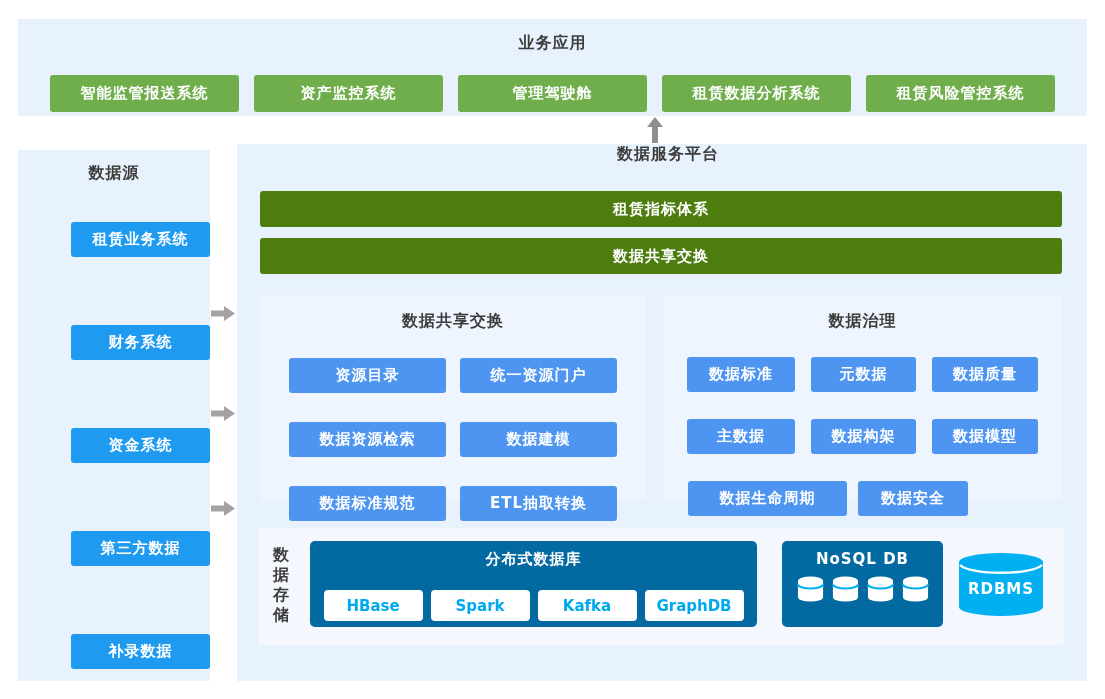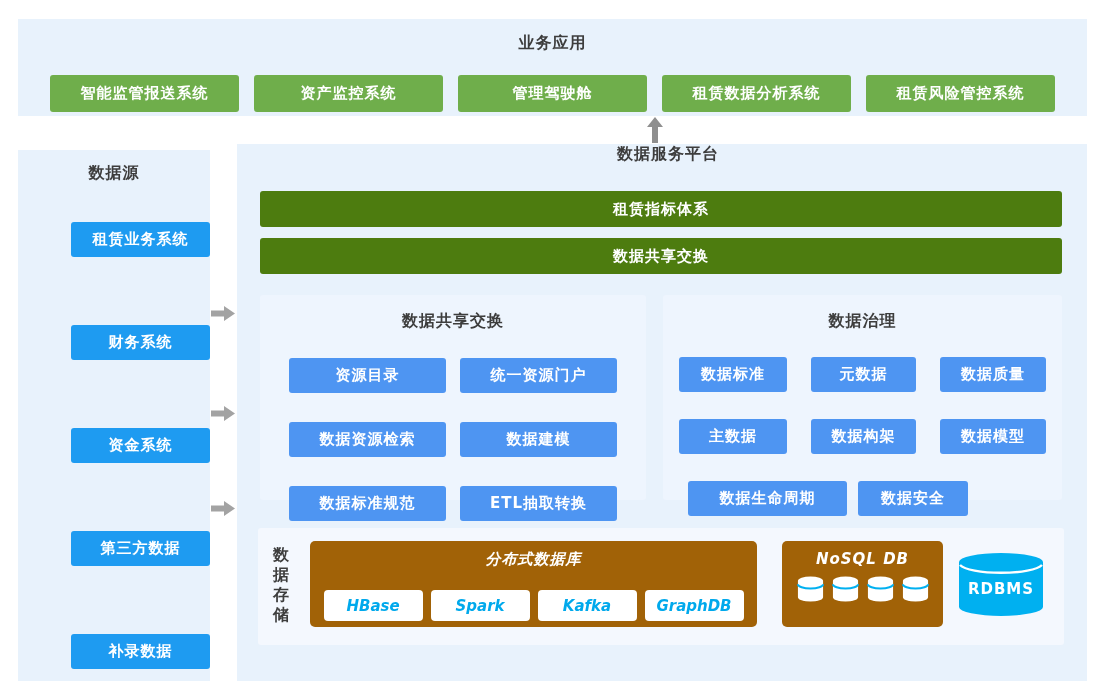--- a/index.html
+++ b/index.html
@@ -39,30 +39,30 @@
   .bar1{top:47px;} .bar2{top:94px;}
 
   .subpanel{position:absolute;top:151px;height:205px;background:#EEF5FE;border-radius:3px;}
   .subpanel .section-title{padding-top:16px;}
   .sharing{left:23px;width:386px;}
   .governance{left:426px;width:399px;}
 
   .grid2{display:grid;grid-template-columns:157px 157px;gap:17px 14px;justify-content:center;margin-top:14px;}
   .btn.mblue{background:#4E95F2;height:35px;}
 
-  .gov-row{display:flex;gap:24px;justify-content:center;margin-top:15px;}
+  .gov-row{display:flex;gap:16px;justify-content:center;margin-top:15px;}
   .gov-row.first{margin-top:13px;}
   .gov-row.left{justify-content:flex-start;padding-left:25px;gap:11px;}
   .w108{width:108px;} .w105{width:105px;} .w106{width:106px;} .w159{width:159px;} .w110{width:110px;}
 
   
   .storage{position:absolute;left:21px;top:384px;width:806px;height:117px;background:#F4F8FE;border-radius:3px;}
   .v-label{position:absolute;left:12px;top:17px;width:22px;font-size:16px;font-weight:600;
            color:#3D3D3D;line-height:20px;word-break:break-all;text-align:center;}
-  .cyan-box{position:absolute;top:13px;height:86px;background:#a16207;border-radius:5px;font-style:italic;}
+  .cyan-box{position:absolute;top:13px;height:86px;background:#0369a1;border-radius:5px;}
   .dist{left:52px;width:447px;}
   .nosql{left:524px;width:161px;}
   .cyan-title{color:#ffffff;font-size:15px;font-weight:600;text-align:center;padding-top:9px;letter-spacing:1px;}
   .dist-row{display:flex;gap:8px;justify-content:center;margin-top:9px;}
   .btn.white{width:99px;height:31px;background:#ffffff;color:#00A9EC;border-radius:4px;font-weight:600;letter-spacing:0;}
   .cyl-row{display:flex;gap:6px;justify-content:center;margin-top:7px;}
   .rdbms{position:absolute;left:699px;top:24px;width:88px;height:66px;}
   .rdbms svg{position:absolute;left:0;top:0;}
   .rdbms-label{position:absolute;left:0;top:28px;width:88px;text-align:center;color:#fff;
                font-size:15px;font-weight:600;letter-spacing:1px;}

